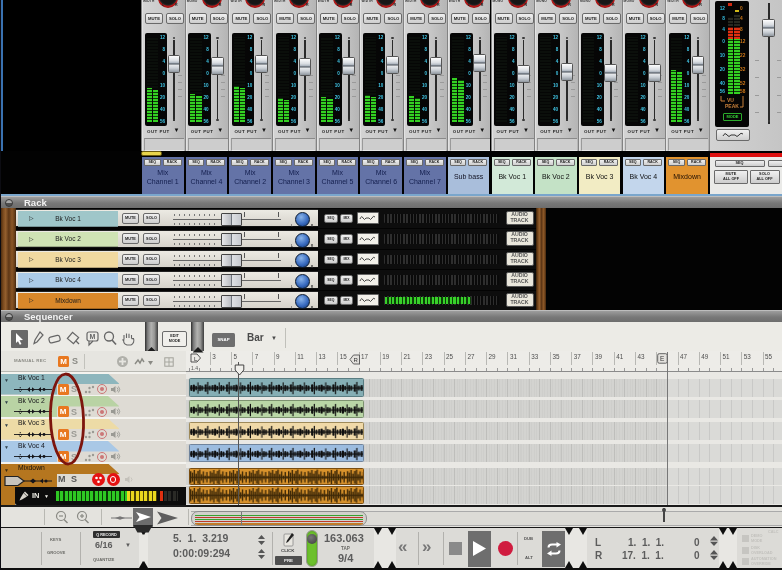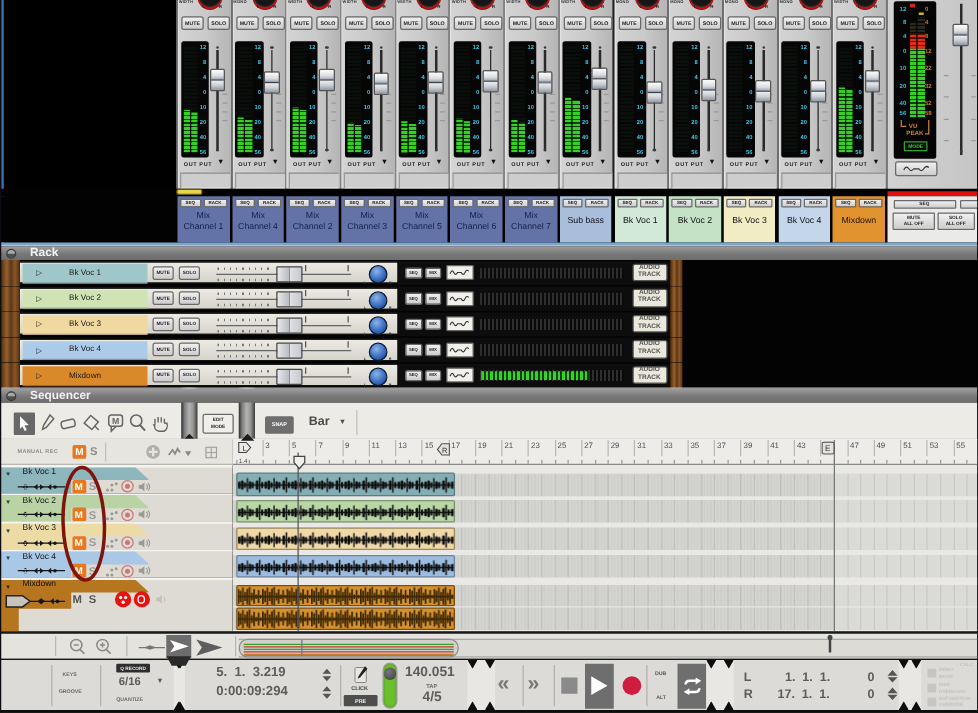--- a/index.html
+++ b/index.html
@@ -1184,20 +1184,31 @@
         <circle cx="8.5" cy="5" r="1.3" fill="#fff"></circle>
         <circle cx="6.5" cy="8.7" r="1.3" fill="#fff"></circle>
       </svg>
 <div class="abs" style="left:106.5px;top:11px;width:13px;height:13px;border-radius:50%;background:#e51212;display:flex;align-items:center;justify-content:center;">
         <div style="width:6.5px;height:6.5px;border-radius:50%;border:1.6px solid #fff;"></div>
       </div>
 <svg class="abs" style="left:124px;top:13px;" width="11" height="9" viewBox="0 0 11 9">
         <path d="M1 3 L3 3 L5.5 1 L5.5 8 L3 6 L1 6 Z" fill="#c4c1ba"></path>
         <path d="M7 2.5 Q9 4.5 7 6.5" stroke="#c4c1ba" stroke-width="0.9" fill="none"></path>
       </svg>
+<div class="abs" style="left:15px;top:25px;width:171px;height:17.5px;background:#0c0c0c;border-radius:0 0 0 2px;">
+<svg class="abs" style="left:3px;top:3px;" width="12" height="12" viewBox="0 0 12 12">
+          <path d="M7 1.5 l3.5 3.5 -1.2 1.2 -3.5 -3.5 Z M5.5 3 L9 6.5 L4 9.5 L1.5 10.5 L2.5 8 Z" fill="#d8d5cc"></path>
+        </svg>
+<div class="tt" style="left:17px;top:4px;font-size:7.5px;font-weight:bold;color:#f0efe8;">IN</div>
+<div class="tt" style="left:29px;top:6px;font-size:5px;color:#f0efe8;">▼</div>
+<div class="abs" style="left:41px;top:3.5px;width:71px;height:10.5px;background:repeating-linear-gradient(90deg,#2ec823 0,#2ec823 3px,#0a3a06 3px,#0a3a06 4.3px);"></div>
+<div class="abs" style="left:112px;top:3.5px;width:30px;height:10.5px;background:repeating-linear-gradient(90deg,#ead81e 0,#ead81e 3px,#4a4206 3px,#4a4206 4.3px);"></div>
+<div class="abs" style="left:144.5px;top:3.5px;width:3px;height:10.5px;background:#e03010;"></div>
+<div class="abs" style="left:149px;top:3.5px;width:14px;height:10.5px;background:repeating-linear-gradient(90deg,#2a2a26 0,#2a2a26 3px,#101010 3px,#101010 4.3px);"></div>
+</div>
 </div>
 <svg class="abs" style="left:0;top:0;pointer-events:none;" width="782" height="570" viewBox="0 0 782 570">
       <ellipse cx="67" cy="419" rx="16.5" ry="45" fill="none" stroke="#7d150d" stroke-width="2.8" transform="rotate(-2 67 419)"></ellipse>
     </svg>
 <div class="abs" style="left:0;top:505px;width:782px;height:22px;background:#e4e3de;border-top:2px solid #1a1a1a;overflow:hidden;">
 <div class="abs" style="left:44px;top:2px;width:1px;height:16px;background:#b8b8b2;"></div>
 <div class="abs" style="left:101px;top:2px;width:1px;height:16px;background:#b8b8b2;"></div>
 <div class="abs" style="left:188px;top:2px;width:1px;height:16px;background:#b8b8b2;"></div>
 <svg class="abs" style="left:54px;top:3px;" width="16" height="15" viewBox="0 0 16 15">
         <circle cx="7" cy="6" r="4.5" fill="none" stroke="#8a8a84" stroke-width="1.2"></circle>
@@ -1258,23 +1269,23 @@
       </svg>
 <div class="abs" style="left:272px;top:4px;width:1px;height:33px;background:#b2b1ad;"></div>
 <svg class="abs" style="left:282px;top:4px;" width="13" height="15" viewBox="0 0 13 15">
         <rect x="2" y="2" width="9" height="12" rx="1" fill="#e8e6e0" stroke="#888" stroke-width="0.8"></rect>
         <path d="M10 1 L12 3 L6 10 L4 11 L5 8.5 Z" fill="#222"></path>
       </svg>
 <div class="tt" style="left:281px;top:20px;font-size:4.4px;font-weight:bold;color:#444;letter-spacing:0px;">CLICK</div>
 <div class="abs" style="left:275px;top:28px;width:27px;height:9px;background:#4e4e4e;border-radius:1px;display:flex;align-items:center;justify-content:center;font-size:4.4px;font-weight:bold;color:#eee;">PRE</div>
 <div class="abs" style="left:306px;top:2px;width:11.5px;height:37px;border-radius:6px;background:#6cc02c;border:1px solid #9a9a96;box-shadow:inset 0 0 2px rgba(0,0,0,0.3);"></div>
 <div class="abs" style="left:306.7px;top:6px;width:10px;height:10px;border-radius:50%;background:radial-gradient(circle at 40% 35%,#777,#3c3c3c);"></div>
-<div class="tt" style="left:324px;top:4px;font-size:11px;font-weight:bold;color:#5c5c5c;letter-spacing:0px;">140.051</div>
+<div class="tt" style="left:324px;top:4px;font-size:11px;font-weight:bold;color:#5c5c5c;letter-spacing:0px;">163.063</div>
 <div class="tt" style="left:341px;top:18px;font-size:4.6px;font-weight:bold;color:#6a6a66;letter-spacing:0px;">TAP</div>
-<div class="tt" style="left:338px;top:24px;font-size:11px;font-weight:bold;color:#5c5c5c;letter-spacing:0px;">4/5</div>
+<div class="tt" style="left:338px;top:24px;font-size:11px;font-weight:bold;color:#5c5c5c;letter-spacing:0px;">9/4</div>
 <div class="abs" style="left:374px;top:0;width:22px;height:41px;background:#e8e7e3;"></div>
 <div class="abs" style="left:374px;top:0;width:8px;height:7px;background:#0e0e0e;clip-path:polygon(0 0,100% 0,50% 100%);"></div>
 <div class="abs" style="left:374px;top:33px;width:8px;height:7px;background:#0e0e0e;clip-path:polygon(50% 0,100% 100%,0 100%);"></div>
 <div class="abs" style="left:388px;top:0;width:8px;height:7px;background:#0e0e0e;clip-path:polygon(0 0,100% 0,50% 100%);"></div>
 <div class="abs" style="left:388px;top:33px;width:8px;height:7px;background:#0e0e0e;clip-path:polygon(50% 0,100% 100%,0 100%);"></div>
 <div class="tt" style="left:398px;top:9px;font-size:17px;font-weight:bold;color:#777;letter-spacing:0px;">«</div>
 <div class="tt" style="left:422px;top:9px;font-size:17px;font-weight:bold;color:#777;letter-spacing:0px;">»</div>
 <div class="abs" style="left:449px;top:14px;width:13px;height:13px;background:#8a8a8a;"></div>
 <div class="abs" style="left:468px;top:2.5px;width:23px;height:36px;background:#6e6e6e;display:flex;align-items:center;justify-content:center;">
         <svg width="15" height="17" viewBox="0 0 15 17">

